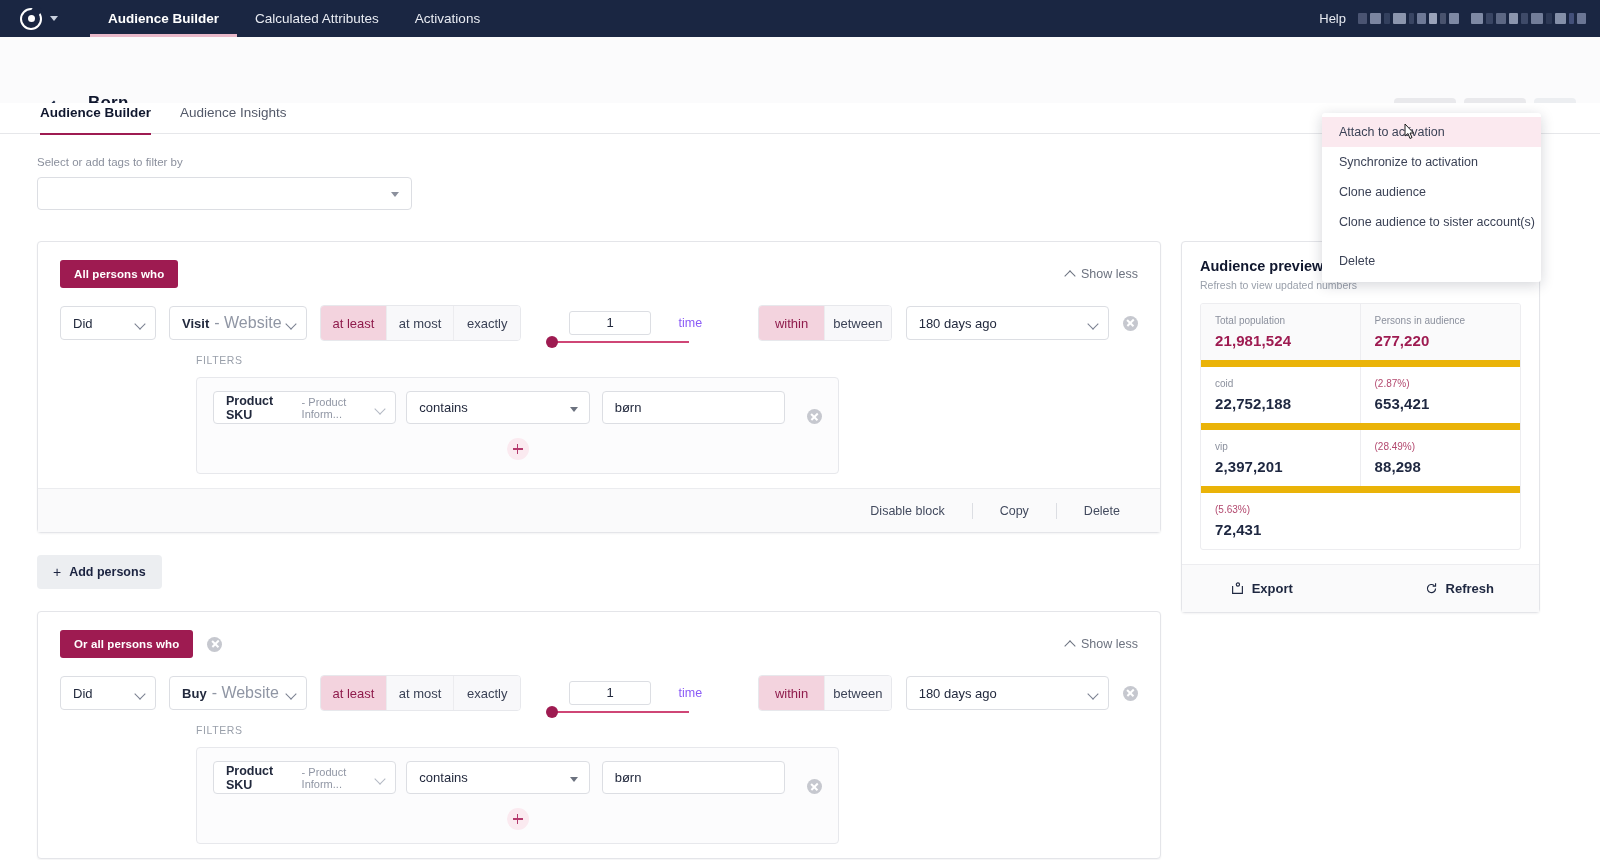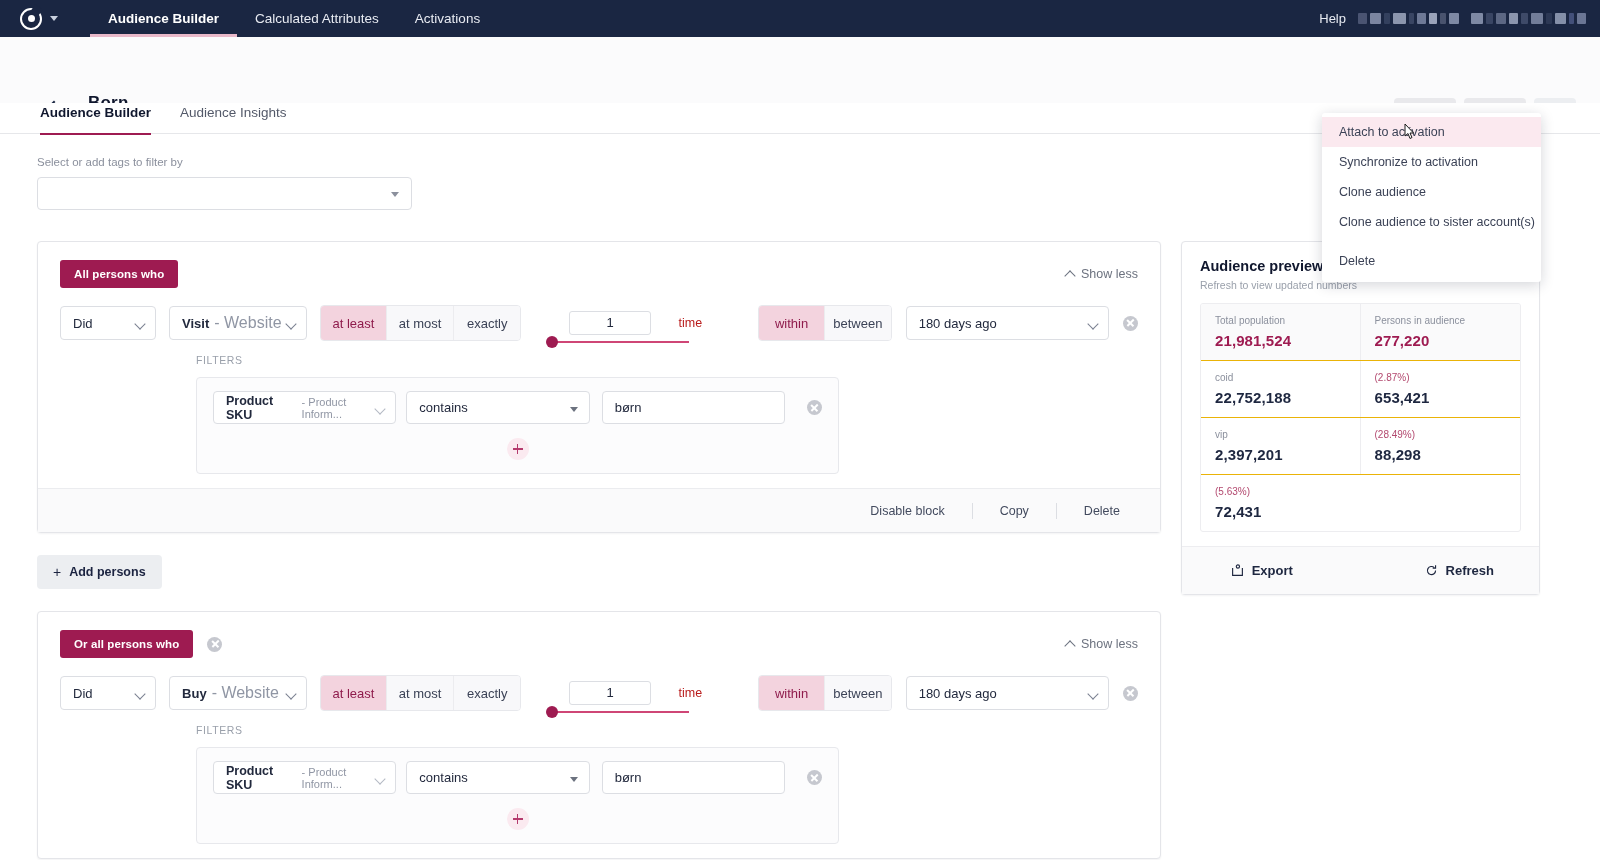--- a/index.html
+++ b/index.html
@@ -177,34 +177,34 @@
     background:#fff; font-size:13px; color:#22293d; text-align:center;
     line-height:22px; margin:0 auto; display:block;
   }
   .slider-track {
     position:absolute; left:0; top:30px; width:140px; height:2px; background:#cf4676;
   }
   .slider-knob {
     position:absolute; left:-3px; top:25px; width:12px;height:12px;border-radius:50%;
     background:#9e1b51; cursor:pointer;
   }
-  .time-label { font-size:12.5px; color:#b91c1c; margin-left:8px; align-self:center; }
+  .time-label { font-size:12.5px; color:#8b5cf6; margin-left:8px; align-self:center; }
 
   .sel-when { width:231px; margin-left:14px; }
   .row-x { margin-left:14px; }
 
   .filters-label {
     font-size:10.5px; color:#9aa0ab; letter-spacing:.6px; margin:13px 0 0 136px;
   }
   .filter-card {
     margin:11px 0 0 136px; width:643px;
     border:1px solid #e7e8ec; border-radius:4px; background:#fcfcfd;
     padding:13px 16px 13px 16px;
   }
-  .filter-row { display:flex; align-items:center; }
+  .filter-row { display:flex; align-items:flex-end; }
   .f-attr { width:186px; height:33px; }
   .f-attr .main { font-weight:700; font-size:12.5px; }
   .f-attr .sub { color:#9096a4; font-size:11px; margin-left:4px; }
   .f-attr .chev { border-color:#b4b9c4; }
   .f-op { width:186px; height:33px; margin-left:10px; }
   .f-op .tri {
     position:absolute; right:11px; top:15px; width:0;height:0;
     border-left:4.5px solid transparent;border-right:4.5px solid transparent;
     border-top:5px solid #6c727f;
   }
@@ -241,21 +241,21 @@
   
   .preview {
     position:absolute; top:241px; left:1181px; width:359px;
     background:#fff; border:1px solid #e4e5e9; border-radius:4px;
     box-shadow:0 1px 2px rgba(16,23,46,.05);
   }
   .pv-head { padding:16px 18px 12px 18px; }
   .pv-title { font-size:14.5px; font-weight:700; color:#10172e; }
   .pv-sub { font-size:10.5px; color:#9aa0ab; margin-top:5px; }
   .pv-table { margin:0 18px; border:1px solid #ededf0; border-radius:3px; overflow:hidden;}
-  .pv-row { display:flex; border-bottom:1px solid #eab308; }
+  .pv-row { display:flex; border-bottom:7px solid #eab308; }
   .pv-row:last-child{border-bottom:none;}
   .pv-row.head { background:#fafafb; }
   .pv-cell { width:50%; padding:11px 14px; border-right:1px solid #ededf0; }
   .pv-cell:last-child{border-right:none;}
   .pv-k { font-size:10px; color:#8b909d; }
   .pv-k.pct { color:#b3496f; }
   .pv-v { font-size:15px; font-weight:700; color:#1e2740; margin-top:6px; letter-spacing:.1px;}
   .pv-v.accent { color:#9e1b51; }
   .pv-foot {
     margin-top:14px; border-top:1px solid #ededf0; height:48px; background:#fafafb;

